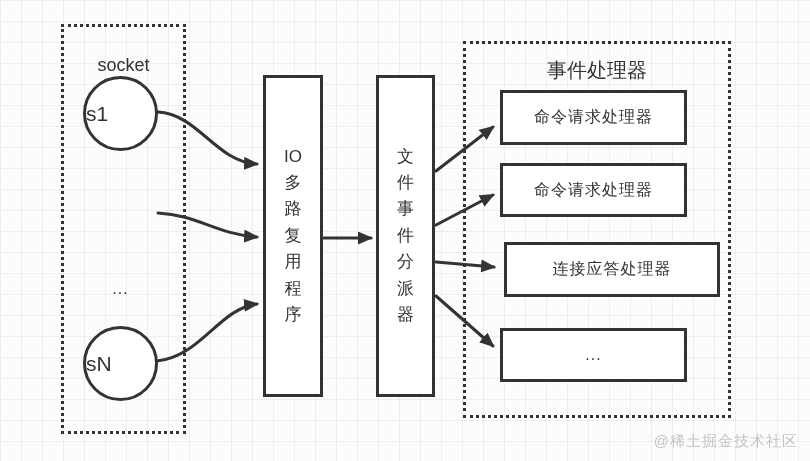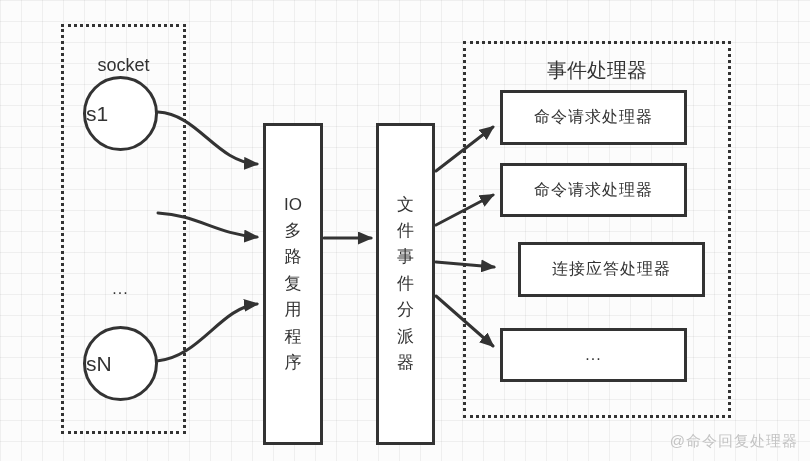--- a/index.html
+++ b/index.html
@@ -51,21 +51,20 @@
   }
   .tall-box {
     position: absolute;
     border: 3px solid #333333;
     background: #ffffff;
     box-sizing: border-box;
     display: flex;
     align-items: center;
     justify-content: center;
     text-align: center;
-    margin-top: 48px;
   }
   .vlabel {
     white-space: pre-line;
     font-size: 17px;
     line-height: 1.55;
     color: #333333;
   }
   .handler-box {
     position: absolute;
     border: 3px solid #333333;
@@ -138,21 +137,21 @@
   </div>
 
   <div class="handler-box" style="left:500px; top:90px; width:187px; height:55px;">
     <span>命令请求处理器</span>
   </div>
 
   <div class="handler-box" style="left:500px; top:163px; width:187px; height:54px;">
     <span>命令请求处理器</span>
   </div>
 
-  <div class="handler-box" style="left:518px; top:242px; width:187px; height:55px;">
+  <div class="handler-box" style="left:504px; top:242px; width:216px; height:55px;">
     <span>连接应答处理器</span>
   </div>
 
   <div class="handler-box" style="left:500px; top:328px; width:187px; height:54px;">
     <span>...</span>
   </div>
 
   <svg class="arrow-layer" viewBox="0 0 810 461" xmlns="http://www.w3.org/2000/svg">
     <defs>
       <marker id="ah" markerUnits="userSpaceOnUse" markerWidth="15" markerHeight="13" refX="13" refY="6.5" orient="auto">
@@ -164,15 +163,15 @@
       <path d="M 158 213 C 198 215, 216 234, 257 237" marker-end="url(#ah)"></path>
       <path d="M 157 361 C 200 357, 220 308, 257 304" marker-end="url(#ah)"></path>
       <path d="M 324 238 L 371 238" marker-end="url(#ah)"></path>
       <path d="M 436 171 L 493 127" marker-end="url(#ah)"></path>
       <path d="M 436 225 L 493 195" marker-end="url(#ah)"></path>
       <path d="M 436 262 L 494 267" marker-end="url(#ah)"></path>
       <path d="M 436 296 L 493 346" marker-end="url(#ah)"></path>
     </g>
   </svg>
 
-  <div class="watermark">@命令回复处理器</div>
+  <div class="watermark">@稀土掘金技术社区</div>
 
 </div>
 
 </body></html>

